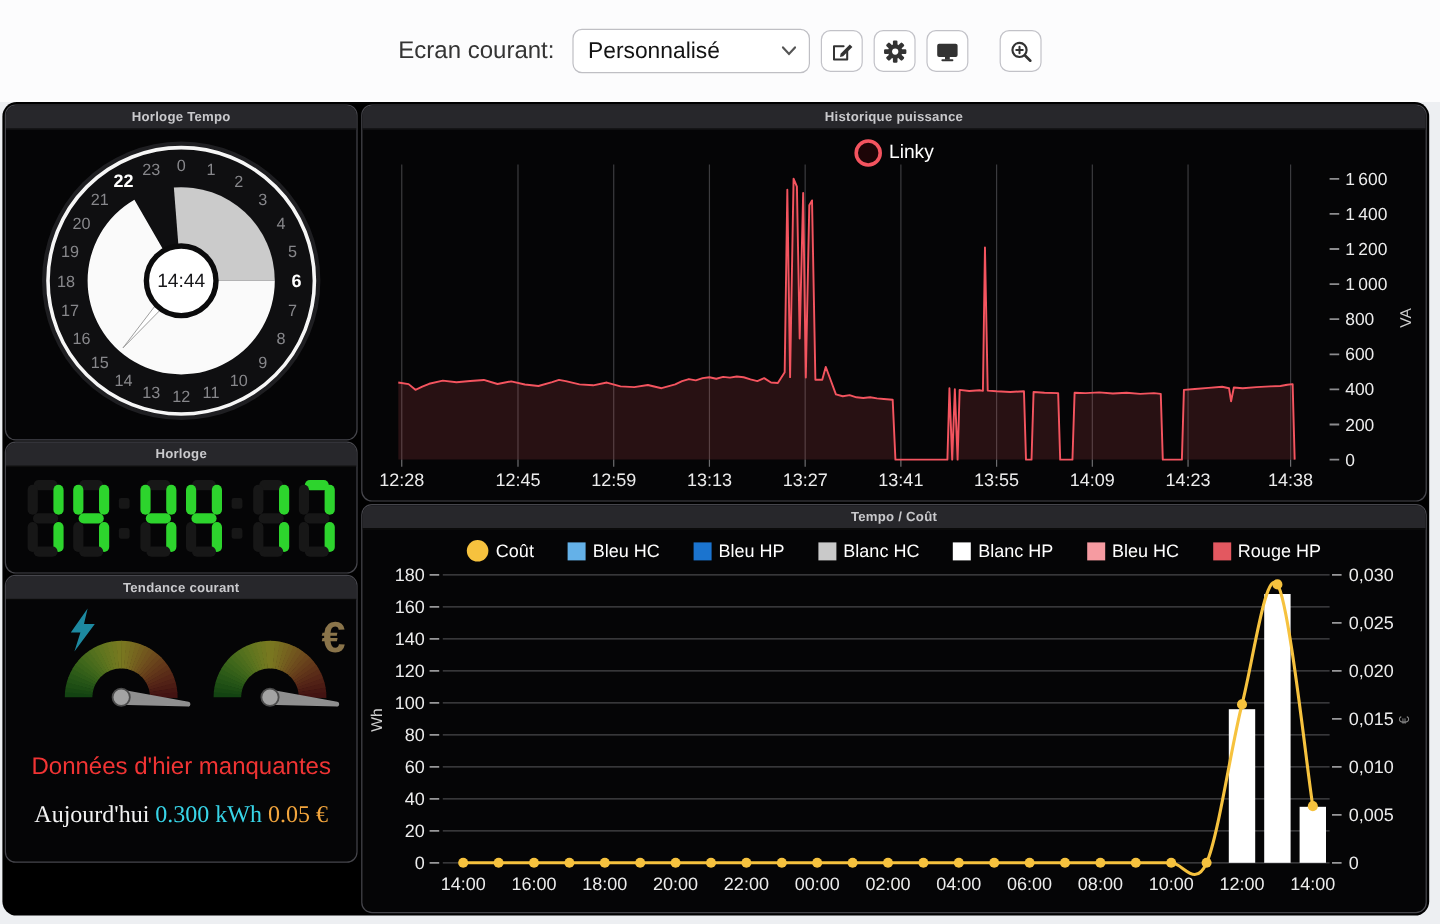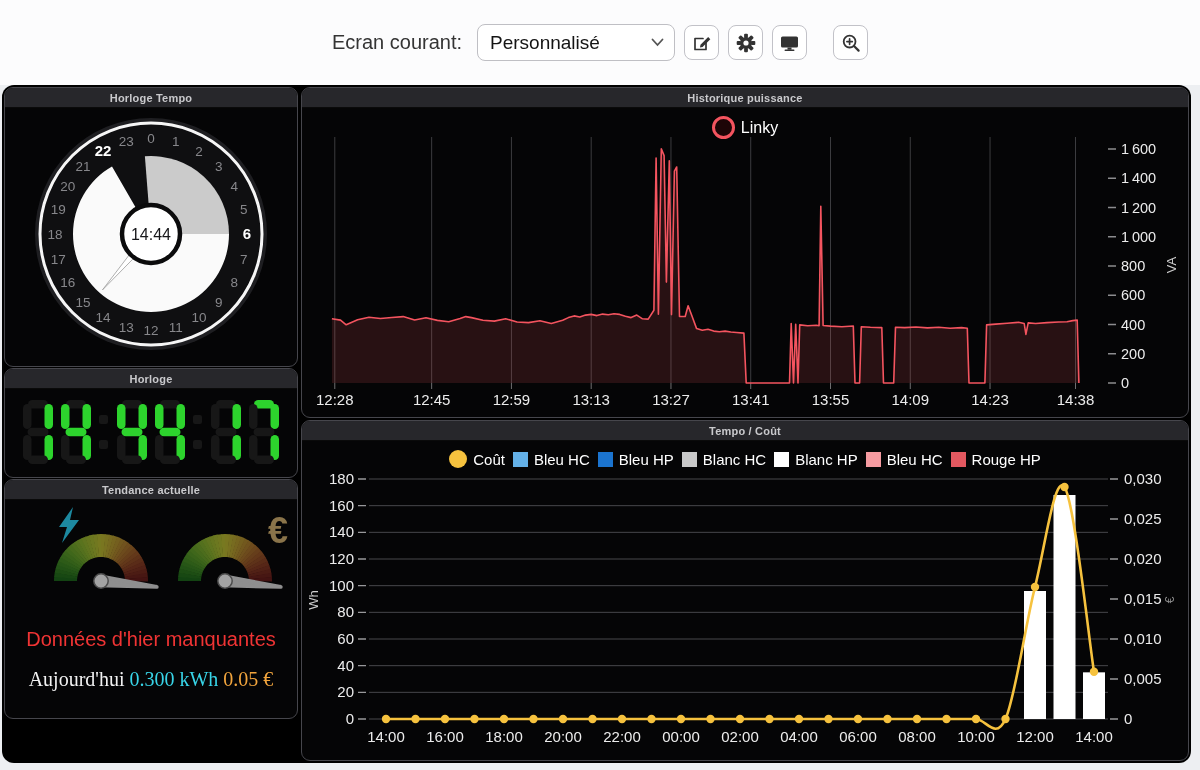--- a/index.html
+++ b/index.html
@@ -25,21 +25,21 @@
                 display:flex;align-items:center;justify-content:center;
                 border-bottom:1px solid #0a0a0a;letter-spacing:.2px;}
   #p-tempo {left:2px;  top:2px;   width:294px;height:280px;}
   #p-clock {left:2px;  top:283px; width:294px;height:110px;}
   #p-trend {left:2px;  top:394px; width:294px;height:240px;}
   #p-power {left:299px;top:2px;   width:888px;height:331px;}
   #p-conso {left:299px;top:335px; width:888px;height:341px;}
   .panel svg.chart{position:absolute;left:0;top:19px;}
   
   .legend{position:absolute;left:0;right:0;display:flex;align-items:center;justify-content:center;
-          gap:8px;color:#fff;}
+          gap:28px;color:#fff;}
   #power-legend{top:28px;font-size:16px;gap:4px;}
   #conso-legend{top:29px;font-size:15px;}
   .ring{width:17px;height:17px;border-radius:50%;border:3px solid #f4545f;background:#1d0507;
         display:inline-block;}
   .leg-item{display:flex;align-items:center;gap:6px;cursor:pointer;}
   .leg-sq{width:15px;height:15px;display:inline-block;}
   .leg-ci{width:18px;height:18px;border-radius:50%;display:inline-block;}
   
   .trend-warning{position:absolute;left:0;right:0;top:148px;text-align:center;color:#f03434;
                  font-size:20px;}
@@ -182,21 +182,21 @@
         <rect x="265.5" y="16" width="8.5" height="25" rx="4.25" fill="#2dd42d"></rect>
         <rect x="265.5" y="47" width="8.5" height="25" rx="4.25" fill="#2dd42d"></rect>
         <rect x="249" y="67.5" width="20" height="8.5" rx="4.25" fill="#171717"></rect>
         <rect x="244" y="47" width="8.5" height="25" rx="4.25" fill="#171717"></rect>
         <rect x="244" y="16" width="8.5" height="25" rx="4.25" fill="#171717"></rect>
         <rect x="248.5" y="39.75" width="21" height="8.5" rx="4.25" fill="#171717"></rect>
       </svg>
   </section>
 
   <section class="panel" id="p-trend">
-    <div class="panel-header">Tendance actuelle</div>
+    <div class="panel-header">Tendance courant</div>
     <svg class="chart" id="gauge-svg" width="292" height="140">
         <path d="M49,82 A47 47 0 0 1 49.23402051028165,77.31564707059306 L72.11949983503744,79.60798999349433 A24 24 0 0 0 72,82 Z" fill="hsl(118.09333333333333,58%,16.698539662249914%)"></path>
         <path d="M49.17884918968796,77.90368009086006 A47 47 0 0 1 49.820247440129904,73.25754876998613 L72.41884975666207,77.53576958467377 A24 24 0 0 0 72.09132724579811,79.9082621740562 Z" fill="hsl(114.76,58%,17.91454209159767%)"></path>
         <path d="M49.71403560842622,73.83853564965426 A47 47 0 0 1 50.75793017105573,69.26598580207596 L72.89766647032633,75.49752466488985 A24 24 0 0 0 72.36461392770701,77.83244373599366 Z" fill="hsl(111.42666666666668,58%,19.11597369959625%)"></path>
         <path d="M50.60148616441379,69.83550488018152 A47 47 0 0 1 52.039932371288494,65.37133637122001 L73.55230589172179,73.50876750870809 A24 24 0 0 0 72.81778016906236,75.7883429175395 Z" fill="hsl(108.09333333333333,58%,20.293690866264537%)"></path>
         <path d="M51.83444682306231,65.92505326369357 A47 47 0 0 1 53.65649722999031,61.60324111124069 L74.37778581956952,71.58463375893142 A24 24 0 0 0 73.4473771011382,73.79151656018395 Z" fill="hsl(104.76,58%,21.438730452839124%)"></path>
         <path d="M53.40353400927745,62.13694169818712 A47 47 0 0 1 55.595321712477926,57.99037750230458 L75.36782385318021,69.73976723521936 A24 24 0 0 0 74.2486131111204,71.85716171822321 Z" fill="hsl(101.42666666666666,58%,22.542378016672373%)"></path>
         <path d="M55.29680602213138,58.5 A47 47 0 0 1 57.84165019374536,54.56024161798237 L76.51488520531677,67.98820848577823 A24 24 0 0 0 75.21539030917347,70 Z" fill="hsl(98.09333333333333,58%,23.596234133402888%)"></path>
         <path d="M57.49985391841738,55.04190749150084 A47 47 0 0 1 60.37838675767996,51.33893886352643 L77.81024004647487,66.34328793031136 A24 24 0 0 0 76.34035093706419,68.2341655275749 Z" fill="hsl(94.76,58%,24.59227832164663%)"></path>
         <path d="M59.99591117340804,51.788982344732645 A47 47 0 0 1 63.18622530730679,48.35098529797393 L79.24402994415667,64.81752440747604 A24 24 0 0 0 77.61493336514454,66.57309736752305 Z" fill="hsl(91.42666666666666,58%,25.522930083703145%)"></path>

